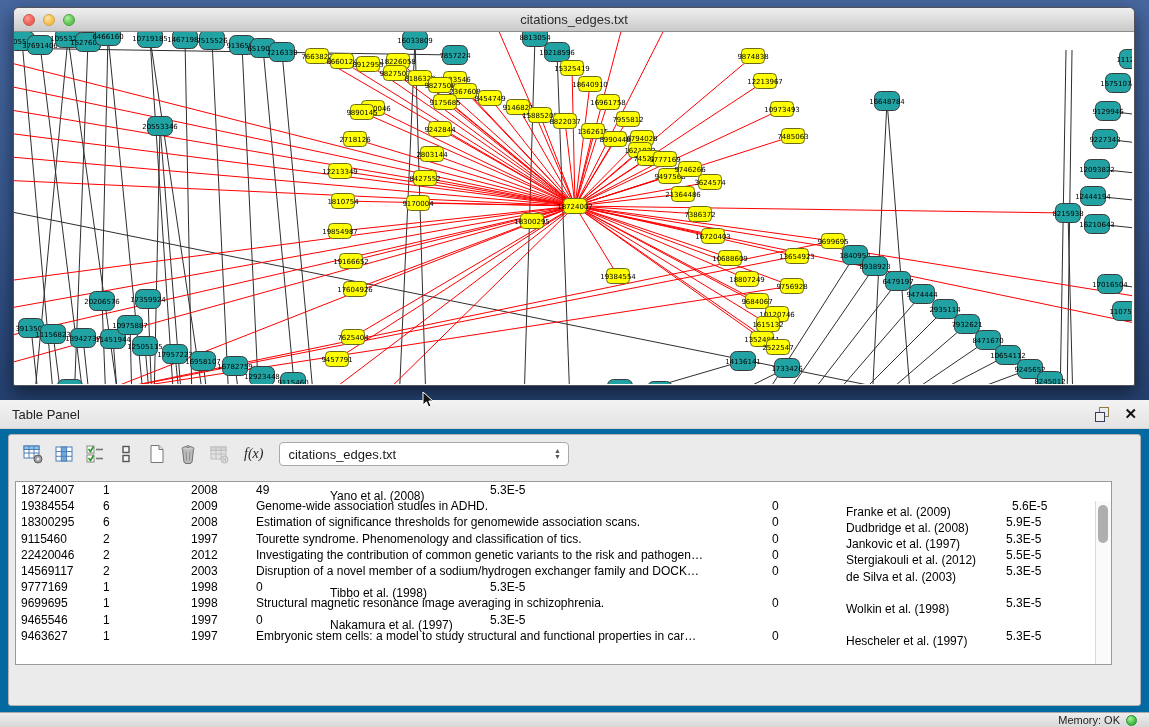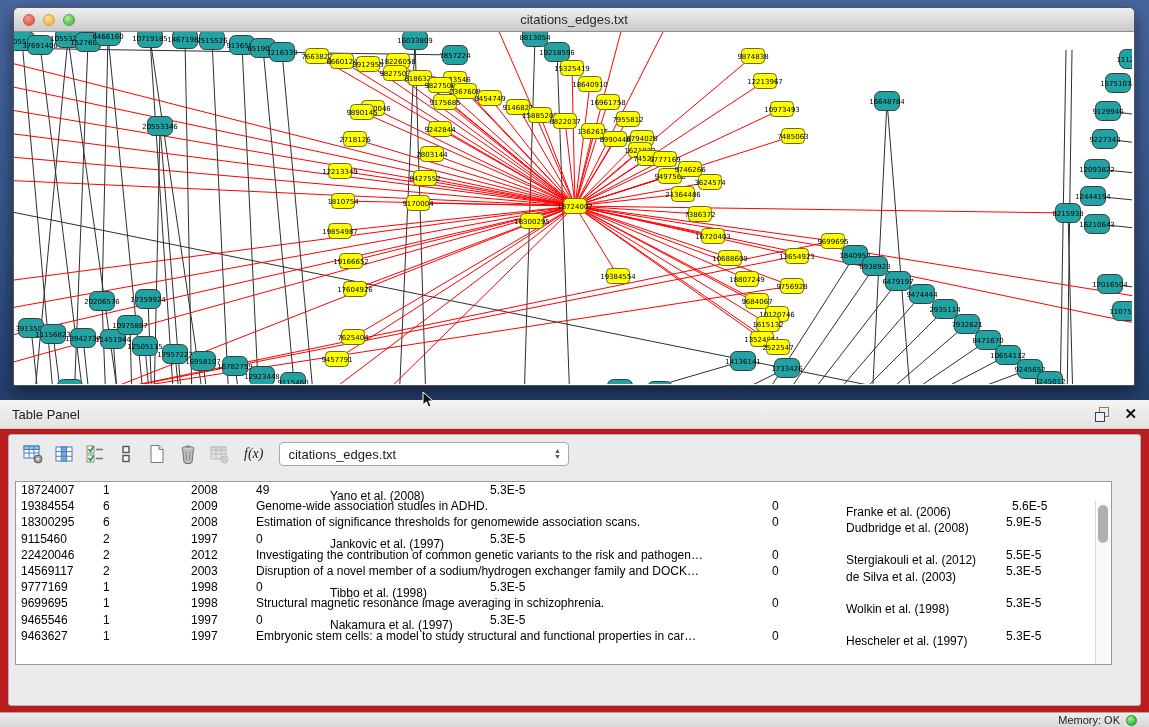--- a/index.html
+++ b/index.html
@@ -23,21 +23,21 @@
   .win-title{position:absolute;left:0;right:0;text-align:center;font-size:13px;color:#2b2b2b;}
   .graph-area{position:relative;width:1118px;height:352px;margin:0;background:#fff;
               overflow:hidden;border-radius:0 0 2px 2px;}
   .graph-area svg{position:absolute;left:0;top:0;}
   .graph-area svg text{font-family:"DejaVu Sans",sans-serif;}
 
   
   .cursor{position:absolute;left:421px;top:391px;z-index:50;}
 
   
-  .bottom{position:absolute;left:0;top:400px;width:1149px;height:312px;background:#b91c1c;}
+  .bottom{position:absolute;left:0;top:400px;width:1149px;height:312px;background:#0369a1;}
   .panel-titlebar{height:28px;display:flex;align-items:center;padding:0 12px;
                   background:linear-gradient(#F3F3F3,#E3E3E3);border-bottom:1px solid #CFCFCF;}
   .panel-title{flex:1;font-size:13px;color:#222;}
   .panel-ctl{display:flex;align-items:center;gap:14px;}
   .float-ic{width:15px;height:15px;position:relative;display:inline-block;}
   .float-ic .sq1{position:absolute;left:4px;top:0;width:8px;height:8px;border:1.5px solid #8F7D44;}
   .float-ic .sq2{position:absolute;left:0;top:5px;width:8px;height:8px;border:1.5px solid #33415E;background:#EFEFEF;}
   .close-x{font-size:15px;font-weight:bold;color:#111;line-height:14px;cursor:default;}
 
   .panel-body{position:absolute;left:8px;right:8px;top:34px;bottom:6px;
@@ -580,36 +580,37 @@
             <div class="td" style="width: 79px;">49</div>
             <div class="td center" style="width: 155px;">Yano et al. (2008)</div>
             <div class="td" style="width: 90px;">5.3E-5</div>
           </div>
           <div class="trow">
             <div class="td" style="width: 82px;">19384554</div>
             <div class="td" style="width: 88px;">6</div>
             <div class="td" style="width: 65px;">2009</div>
             <div class="td" style="width: 516px;">Genome-wide association studies in ADHD.</div>
             <div class="td" style="width: 79px;">0</div>
-            <div class="td center" style="width: 155px;">Franke et al. (2006)</div>
+            <div class="td center" style="width: 155px;">Franke et al. (2009)</div>
             <div class="td" style="width: 90px; margin-left: 6px;">5.6E-5</div>
           </div>
           <div class="trow">
             <div class="td" style="width: 82px;">18300295</div>
             <div class="td" style="width: 88px;">6</div>
             <div class="td" style="width: 65px;">2008</div>
             <div class="td" style="width: 516px;">Estimation of significance thresholds for genomewide association scans.</div>
             <div class="td" style="width: 79px;">0</div>
             <div class="td center" style="width: 155px;">Dudbridge et al. (2008)</div>
             <div class="td" style="width: 90px;">5.9E-5</div>
           </div>
           <div class="trow">
             <div class="td" style="width: 82px;">9115460</div>
             <div class="td" style="width: 88px;">2</div>
             <div class="td" style="width: 65px;">1997</div>
+            <div class="td" style="width: 516px;">Tourette syndrome. Phenomenology and classification of tics.</div>
             <div class="td" style="width: 79px;">0</div>
             <div class="td center" style="width: 155px;">Jankovic et al. (1997)</div>
             <div class="td" style="width: 90px;">5.3E-5</div>
           </div>
           <div class="trow">
             <div class="td" style="width: 82px;">22420046</div>
             <div class="td" style="width: 88px;">2</div>
             <div class="td" style="width: 65px;">2012</div>
             <div class="td" style="width: 516px;">Investigating the contribution of common genetic variants to the risk and pathogen…</div>
             <div class="td" style="width: 79px;">0</div>

